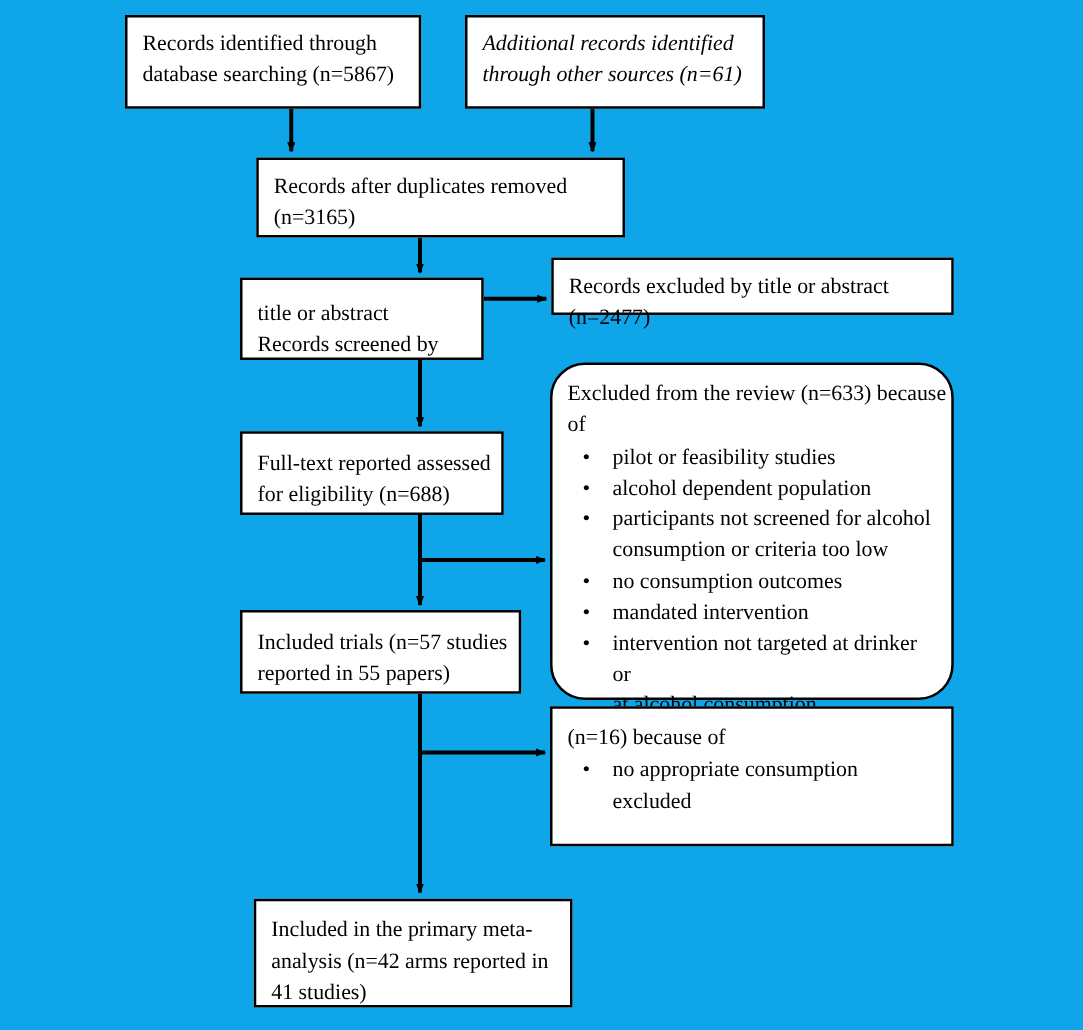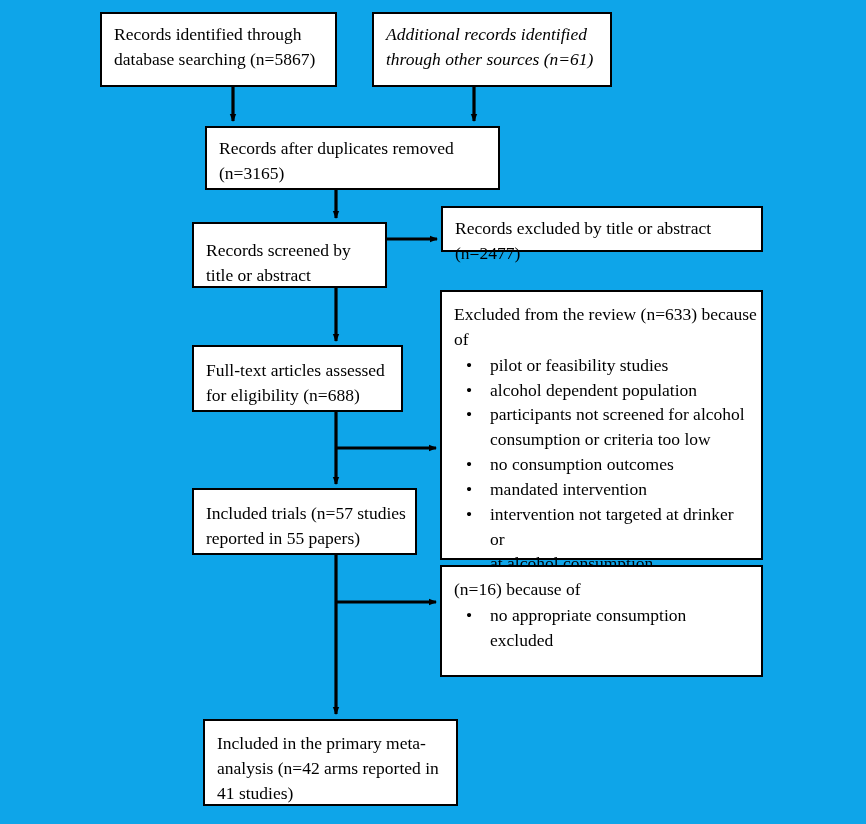--- a/index.html
+++ b/index.html
@@ -104,35 +104,35 @@
     <span class="line">Additional records identified</span>
     <span class="line">through other sources (n=61)</span>
   </div>
 
   <div class="node" style="left:205px; top:126px; width:295px; height:64px;">
     <span class="line">Records after duplicates removed</span>
     <span class="line">(n=3165)</span>
   </div>
 
   <div class="node" style="left:192px; top:222px; width:195px; height:66px; padding-top:14px;">
+    <span class="line">title or abstract</span>
     <span class="line">Records screened by</span>
-    <span class="line">title or abstract</span>
   </div>
 
   <div class="node" style="left:441px; top:206px; width:322px; height:46px;">
     <span class="line">Records excluded by title or abstract</span>
     <span class="line">(n=2477)</span>
   </div>
 
   <div class="node" style="left:192px; top:345px; width:211px; height:67px; padding-top:11px;">
-    <span class="line">Full-text articles assessed</span>
+    <span class="line">Full-text reported assessed</span>
     <span class="line">for eligibility (n=688)</span>
   </div>
 
-  <div class="node" style="left:440px; top:290px; width:323px; height:270px; padding-top:10px;">
+  <div class="node" style="left:440px; top:290px; width:323px; height:270px; padding-top:10px;border-radius:28px;">
     <span class="line">Excluded from the review (n=633) because</span>
     <span class="line">of</span>
     <ul class="bullets">
       <li>
         <span class="dot">•</span>
         <span class="txt">pilot or feasibility studies</span>
       </li>
       <li>
         <span class="dot">•</span>
         <span class="txt">alcohol dependent population</span>

